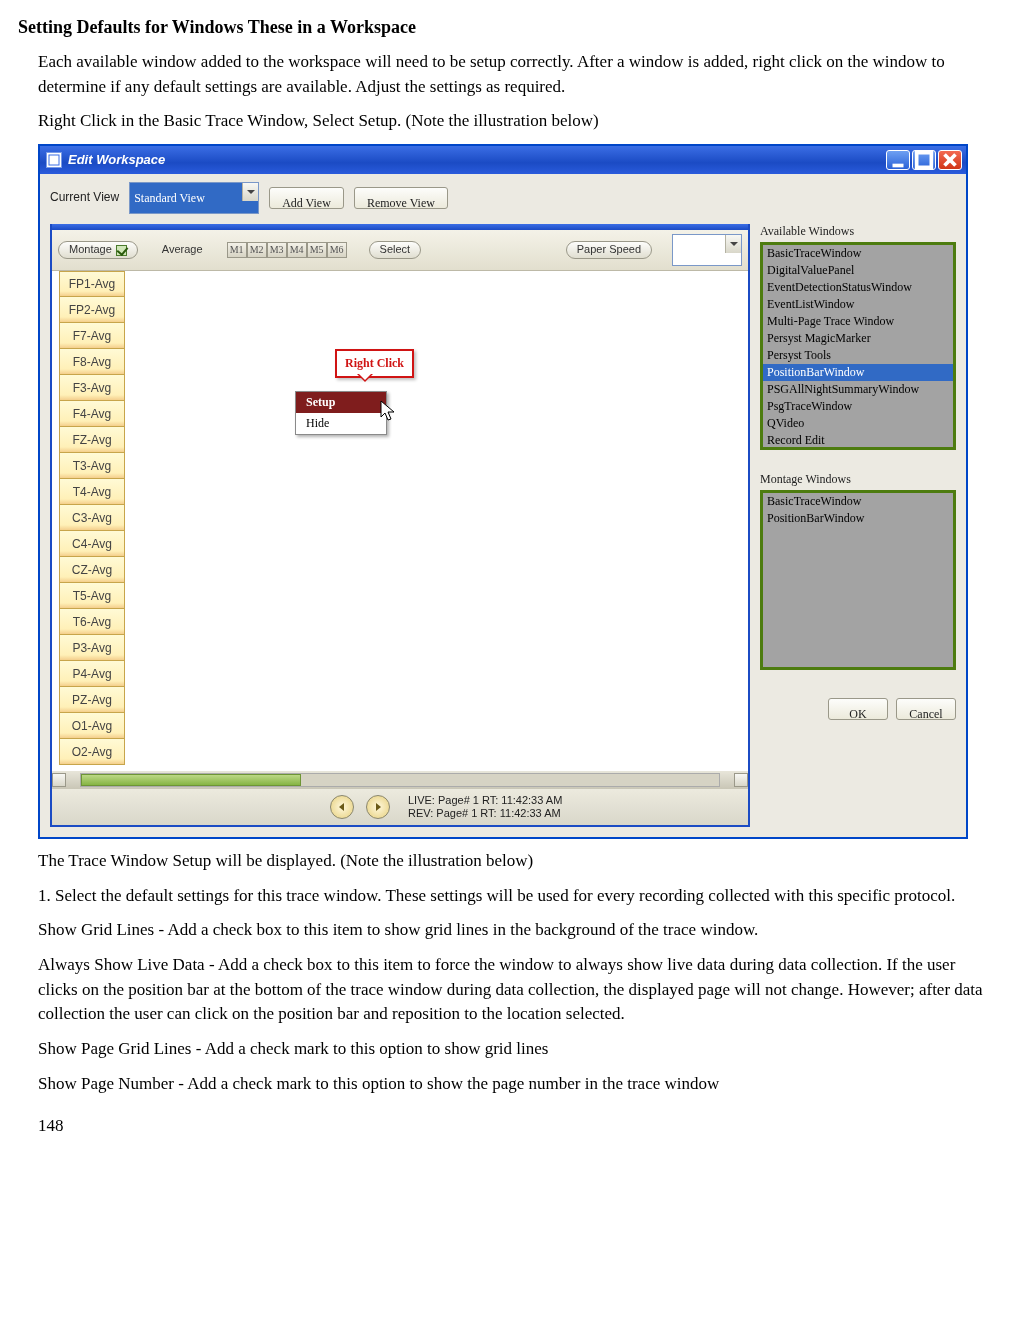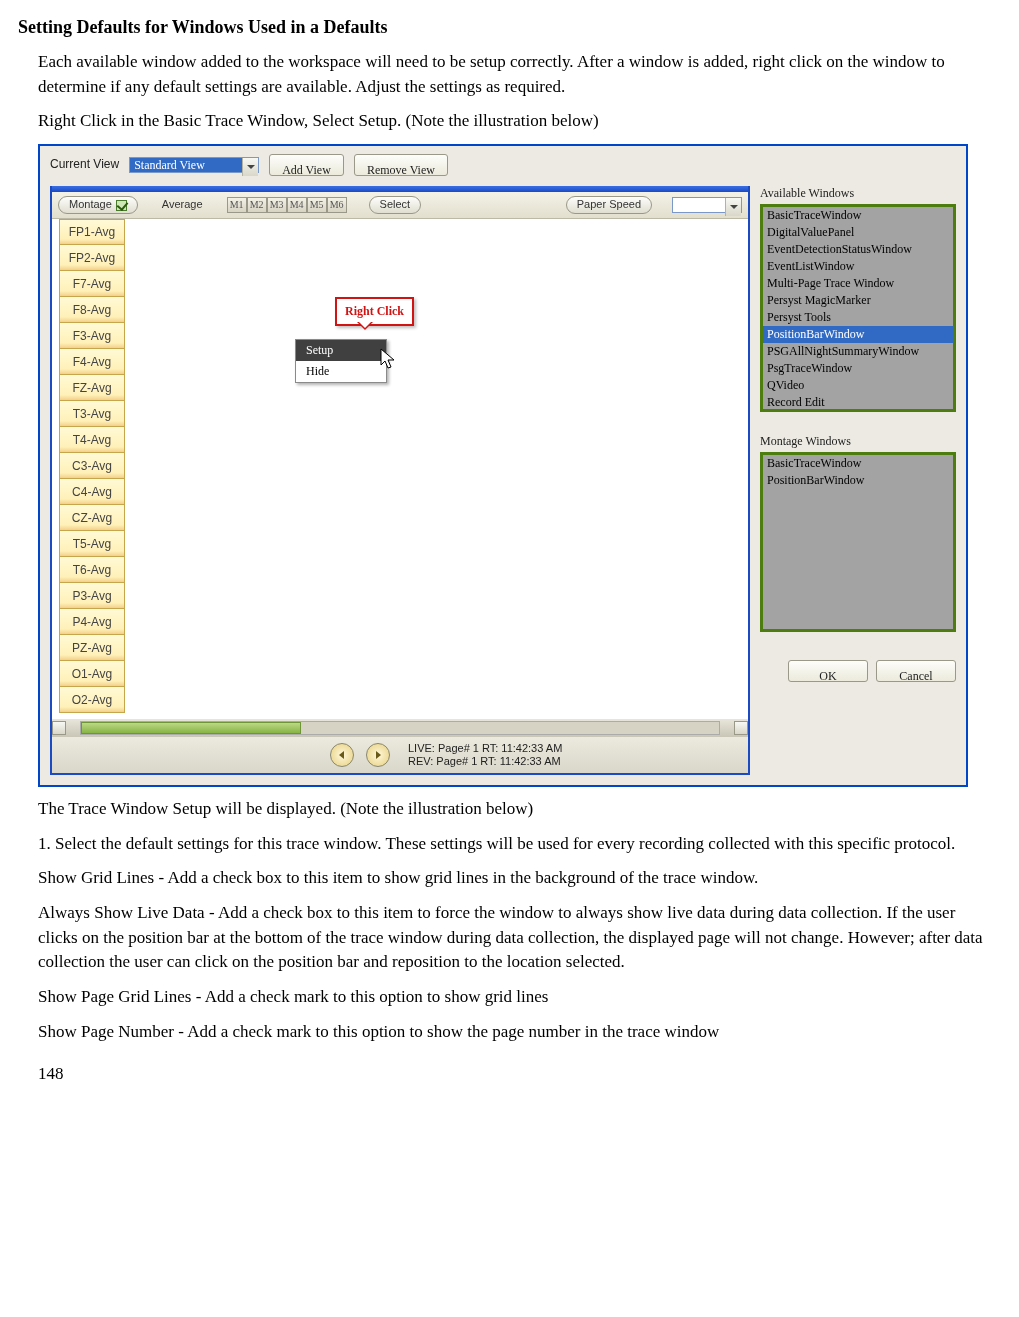--- a/index.html
+++ b/index.html
@@ -35,21 +35,21 @@
   .app-icon svg{width:12px;height:12px;}
   .win-btns{display:flex;gap:2px;}
   .win-btn{width:24px;height:20px;border:1px solid #fff;border-radius:3px;display:flex;align-items:center;justify-content:center;}
   .win-min,.win-max{background:linear-gradient(#6fa0f2,#2a62d8);}
   .win-close{background:linear-gradient(#f36a52,#d13415);}
   .win-btn svg{stroke:#fff;stroke-width:2;fill:none;}
   .win-body{background:#eceae2;padding:8px 10px 10px;}
   .row-views{display:flex;align-items:center;gap:10px;margin-bottom:10px;font-size:12px;}
   .lbl{color:#222;}
   .combo{display:inline-flex;position:relative;}
-  .combo input{width:130px;height:16px;border:1px solid #7a98c8;background:#fff;padding:0 34px 0 4px;font:12px Tahoma;}
+  .combo input{width:130px;height:32px;border:1px solid #7a98c8;background:#fff;padding:0 34px 0 4px;font:12px Tahoma;}
   .combo input.sel{background:#316ac5;color:#fff;}
   .combo .arrow{position:absolute;right:1px;top:1px;width:16px;height:18px;background:linear-gradient(#f8f8f4,#d9d7c9);border-left:1px solid #b4b2a3;display:flex;align-items:center;justify-content:center;}
   .combo .arrow:after{content:"";border:4px solid transparent;border-top-color:#444;margin-top:3px;}
   .xpbtn{height:22px;padding:8px 12px;background:linear-gradient(#fdfdfb,#eceadb);border:1px solid #9a9889;border-radius:3px;font:12px Tahoma;color:#222;}
   .columns{display:flex;gap:10px;align-items:flex-start;}
   .left-col{flex:0 0 700px;}
   .right-col{flex:1;}
   .trace-outer{border:2px solid #1b4bc4;border-top:none;background:#fff;}
   .trace-titlebar{height:6px;background:linear-gradient(#3b6ee5,#1b4bc4);}
   .trace-toolbar{display:flex;align-items:center;gap:20px;padding:4px 6px;background:linear-gradient(#f4f2e8,#e2dfce);border-bottom:1px solid #bdb9a7;font-size:11px;color:#333;}
@@ -70,39 +70,67 @@
   .navbtn{width:24px;height:24px;border-radius:50%;border:1px solid #8a876e;background:radial-gradient(#fff8dc,#e6cf7c);display:flex;align-items:center;justify-content:center;}
   .navbtn.back svg,.navbtn.fwd svg{width:12px;height:12px;}
   .status-text{line-height:1.2;color:#222;margin-left:6px;}
   
   .panel-label{font:12px Tahoma;color:#222;margin-bottom:3px;}
   .listbox{border:3px solid #4d7c0f;background:#a3a3a3;height:208px;overflow:hidden;font:12px Tahoma;color:#000;}
   .listbox .li{padding:1px 4px;white-space:nowrap;}
   .listbox .li.sel{background:#316ac5;color:#fff;}
   .listbox.short{height:180px;margin-bottom:28px;}
   .btn-row{display:flex;justify-content:flex-end;gap:8px;margin-top:6px;}
-  .btn-row .xpbtn{width:80px;}
+  .btn-row .xpbtn{width:60px;}
   
   .ctx{position:absolute;left:170px;top:120px;width:92px;background:#fff;border:1px solid #8a8a8a;box-shadow:2px 2px 3px rgba(0,0,0,.3);font:12px Tahoma;}
   .ctx .mi{padding:3px 10px;}
-  .ctx .mi.sel{background:#404040;color:#fff;}
+  .ctx .mi.sel{background:#7f1d1d;color:#fff;font-weight:bold;}
   .callout{position:absolute;left:210px;top:78px;background:#fff;border:2px solid #d01414;color:#d01414;font-weight:bold;font:bold 12px Tahoma;padding:5px 8px;box-shadow:2px 2px 3px rgba(0,0,0,.25);}
   .callout:after{content:"";position:absolute;left:20px;bottom:-14px;border:8px solid transparent;border-top-color:#d01414;}
   .callout:before{content:"";position:absolute;left:22px;bottom:-10px;border:6px solid transparent;border-top-color:#fff;z-index:1;}
   .cursor{position:absolute;left:254px;top:128px;pointer-events:none;}
   .cursor svg{width:20px;height:24px;}
 </style>
 </head>
 <body>
 
-<div class="doc-title">Setting Defaults for Windows Used in a Defaults</div>
+<div class="doc-title">Setting Defaults for Windows These in a Workspace</div>
 <p class="para">Each available window added to the workspace will need to be setup correctly.   After a window is added, right click on the window to determine if any default settings are available.  Adjust the settings as required.</p>
 <p class="para">Right Click in the Basic Trace Window, Select Setup.  (Note the illustration below)</p>
 
 <div class="win">
+  <div class="titlebar">
+    <div class="titlebar-left">
+      <span class="app-icon">
+        <svg viewBox="0 0 12 12">
+            <rect x="1" y="1" width="10" height="10" fill="#fff" stroke="#3b6ee5"></rect>
+          </svg>
+      </span>
+      <span>Edit Workspace</span>
+    </div>
+    <div class="win-btns">
+      <span class="win-btn win-min">
+          <svg viewBox="0 0 12 12">
+            <line x1="3" y1="9" x2="9" y2="9"></line>
+          </svg>
+        </span>
+      <span class="win-btn win-max">
+          <svg viewBox="0 0 12 12">
+            <rect x="2" y="2" width="8" height="8"></rect>
+          </svg>
+        </span>
+      <span class="win-btn win-close">
+          <svg viewBox="0 0 12 12">
+            <line x1="3" y1="3" x2="9" y2="9"></line>
+            <line x1="9" y1="3" x2="3" y2="9"></line>
+          </svg>
+        </span>
+    </div>
+  </div>
 
   <div class="win-body">
     <div class="row-views">
       <span class="lbl">Current View</span>
       <span class="combo">
         <input class="sel" readonly="" value="Standard View" style="">
         <span class="arrow"></span>
       </span>
       <button class="xpbtn">Add View</button>
       <button class="xpbtn">Remove View</button>

